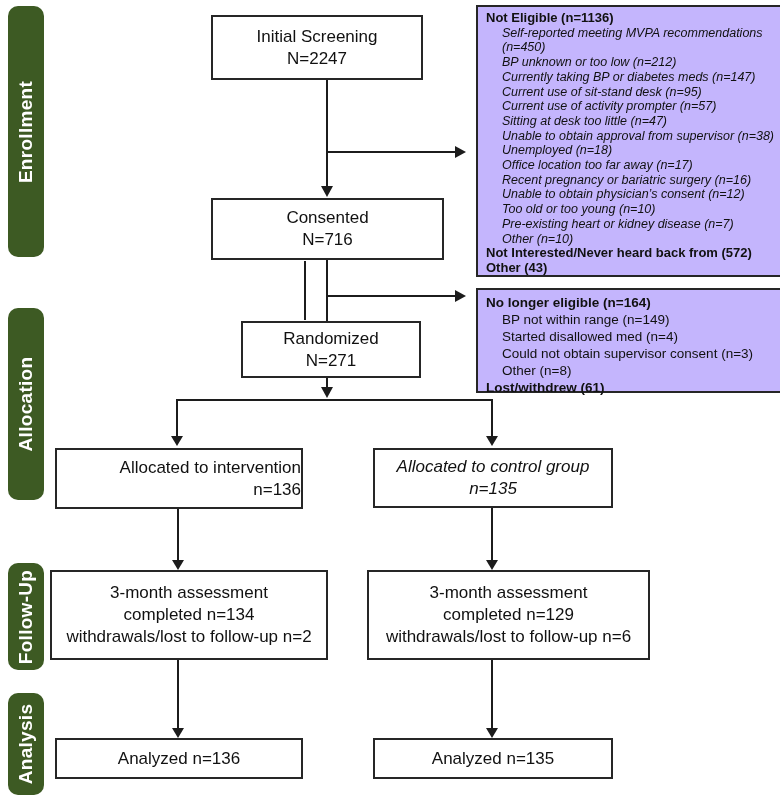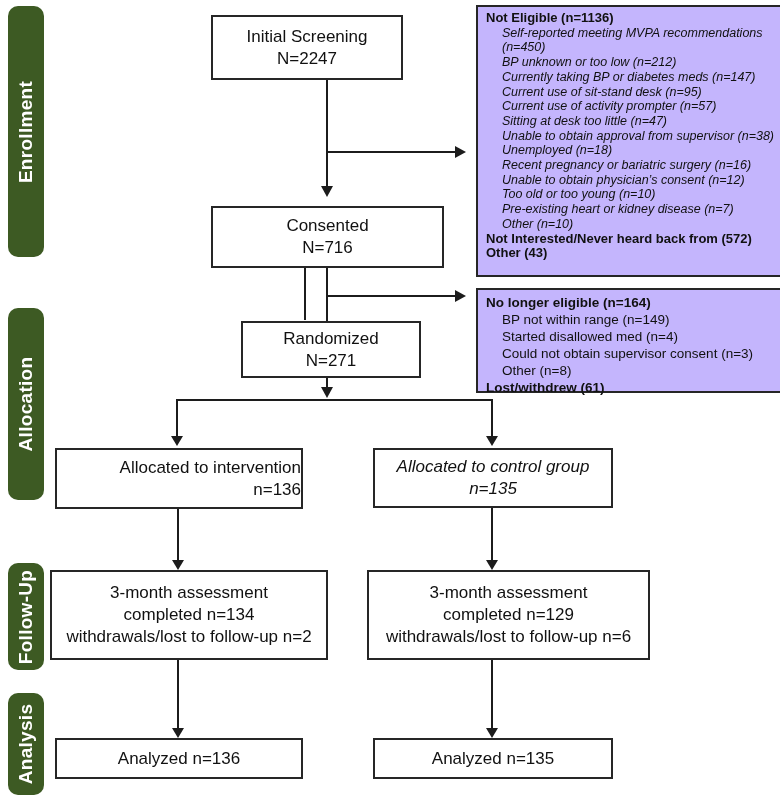--- a/index.html
+++ b/index.html
@@ -87,26 +87,26 @@
   <div class="stage-tab" style="top:308px; height:192px;">
     <span>Allocation</span>
   </div>
   <div class="stage-tab" style="top:563px; height:107px;">
     <span>Follow-Up</span>
   </div>
   <div class="stage-tab" style="top:693px; height:102px;">
     <span>Analysis</span>
   </div>
 
-  <div class="flow-box" style="left:211px; top:15px; width:192px; height:65px;">
+  <div class="flow-box" style="left:211px; top:15px; width:212px; height:65px;">
     <div>Initial Screening</div>
     <div>N=2247</div>
   </div>
 
-  <div class="flow-box" style="left:211px; top:198px; width:233px; height:62px;margin-top:8px;">
+  <div class="flow-box" style="left:211px; top:198px; width:233px; height:62px;">
     <div>Consented</div>
     <div>N=716</div>
   </div>
 
   <div class="flow-box" style="left:241px; top:321px; width:180px; height:57px;align-items:center;">
     <div>Randomized</div>
     <div>N=271</div>
   </div>
 
   <div class="flow-box" style="left:55px; top:448px; width:248px; height:61px;align-items:flex-end;">
@@ -143,20 +143,21 @@
     <div class="hdr">Not Eligible (n=1136)</div>
     <div class="items">
       <div>Self-reported meeting MVPA recommendations (n=450)</div>
       <div>BP unknown or too low (n=212)</div>
       <div>Currently taking BP or diabetes meds (n=147)</div>
       <div>Current use of sit-stand desk (n=95)</div>
       <div>Current use of activity prompter (n=57)</div>
       <div>Sitting at desk too little (n=47)</div>
       <div>Unable to obtain approval from supervisor (n=38)</div>
       <div>Unemployed (n=18)</div>
+      <div>Office location too far away (n=17)</div>
       <div>Recent pregnancy or bariatric surgery (n=16)</div>
       <div>Unable to obtain physician’s consent (n=12)</div>
       <div>Too old or too young (n=10)</div>
       <div>Pre-existing heart or kidney disease (n=7)</div>
       <div>Other (n=10)</div>
     </div>
     <div class="ftr">Not Interested/Never heard back from (572)</div>
     <div class="ftr">Other (43)</div>
   </div>
 

